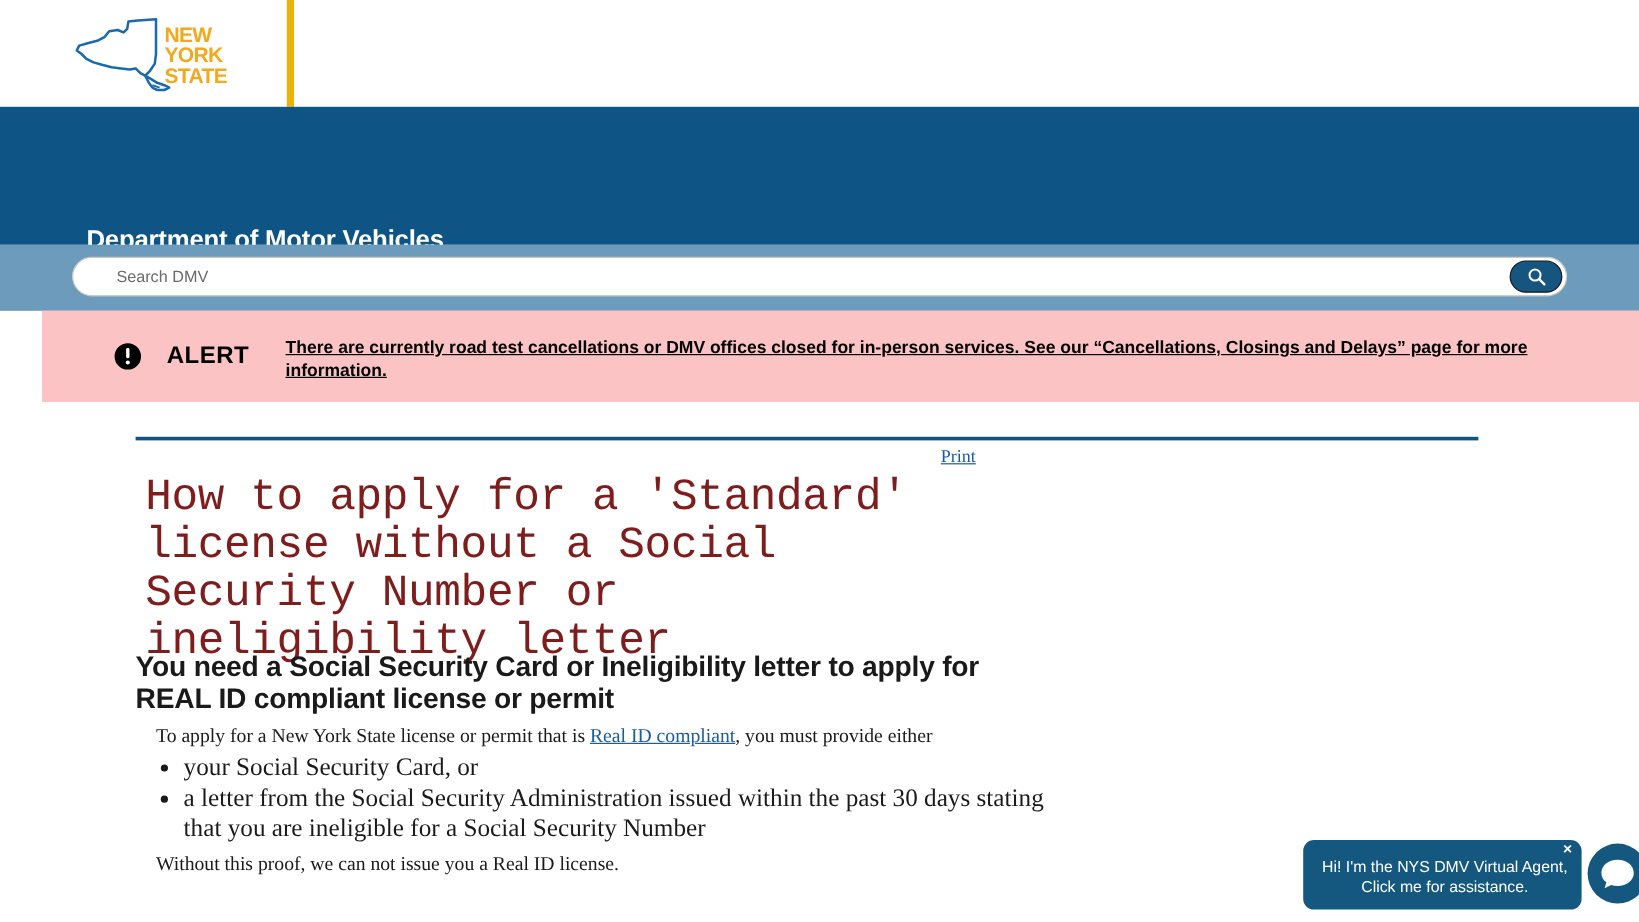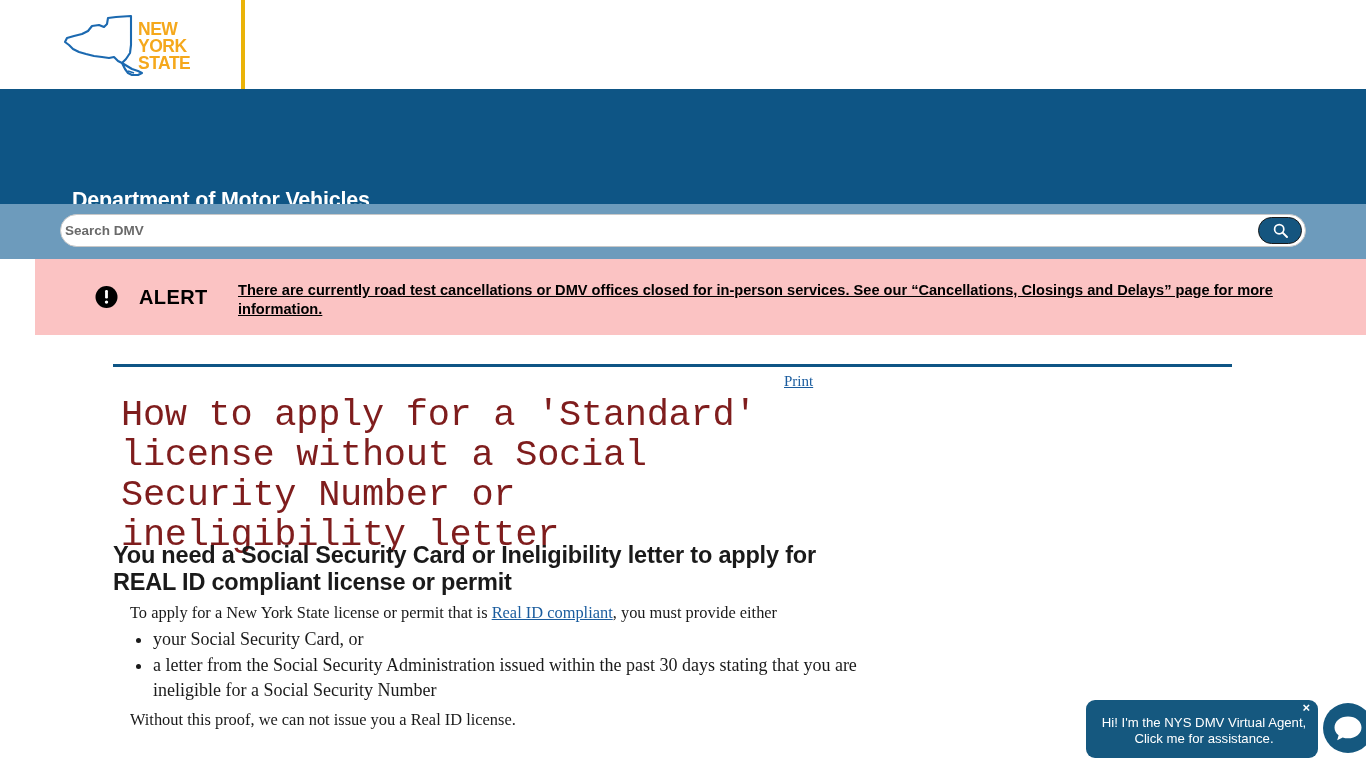--- a/index.html
+++ b/index.html
@@ -20,21 +20,21 @@
     background: #ffffff;
     display: flex;
     align-items: center;
   }
   .logo-wrap {
     width: 245px;
     height: 89px;
     display: flex;
     align-items: center;
     justify-content: center;
-    border-right: 4px solid #eab308;
+    border-right: 6px solid #eab308;
   }
   .ny-logo { display: block; }
 
   .state-nav {
     display: flex;
     align-items: center;
     padding-left: 41px;
     gap: 0;
   }
   .state-nav a {
@@ -124,24 +124,23 @@
     display: flex;
     align-items: center;
   }
   .search-input {
     border: none;
     outline: none;
     background: transparent;
     font-family: "Liberation Sans", sans-serif;
     font-size: 13.5px;
     color: #333333;
-    padding-left: 4px;
+    padding-left: 36px;
     flex: 1;
     height: 31px;
-    font-weight: bold;
   }
   .search-input::placeholder { color: #6a6a6a; }
   .search-btn {
     position: absolute;
     right: 3px;
     top: 2px;
     width: 44px;
     height: 27px;
     border-radius: 14px;
     background: #15557f;
@@ -259,21 +258,21 @@
     text-decoration: underline;
   }
   .bullets {
     position: absolute;
     left: 113px;
     top: 292px;
     width: 770px;
     margin: 0;
     padding-left: 40px;
     font-family: "Liberation Serif", serif;
-    font-size: 18px;
+    font-size: 21px;
     line-height: 25px;
     color: #1a1a1a;
   }
   .bullets li { margin: 0 0 1px 0; }
   .p2 { top: 373px; }
 
   
   .chat-widget {
     position: absolute;
     left: 1086px;

